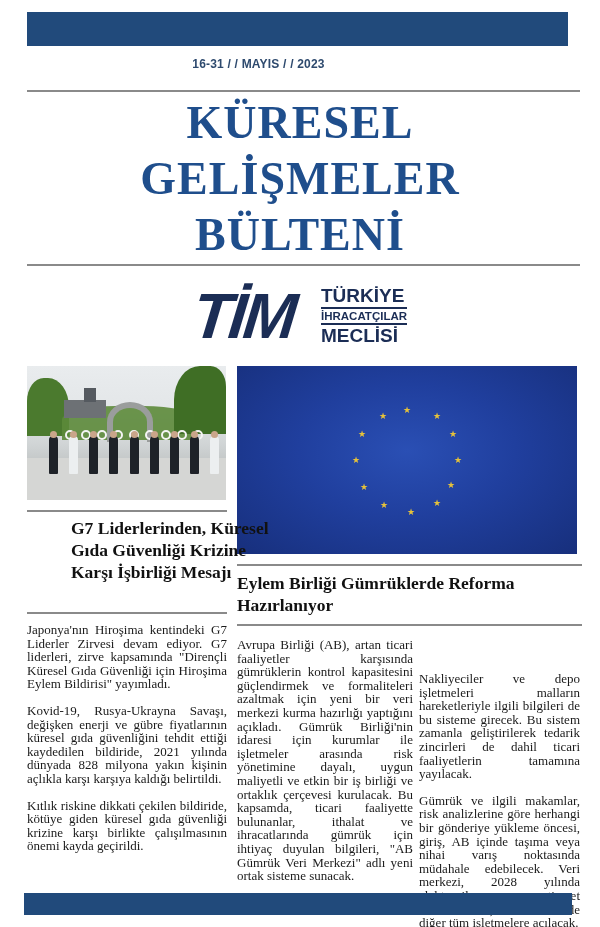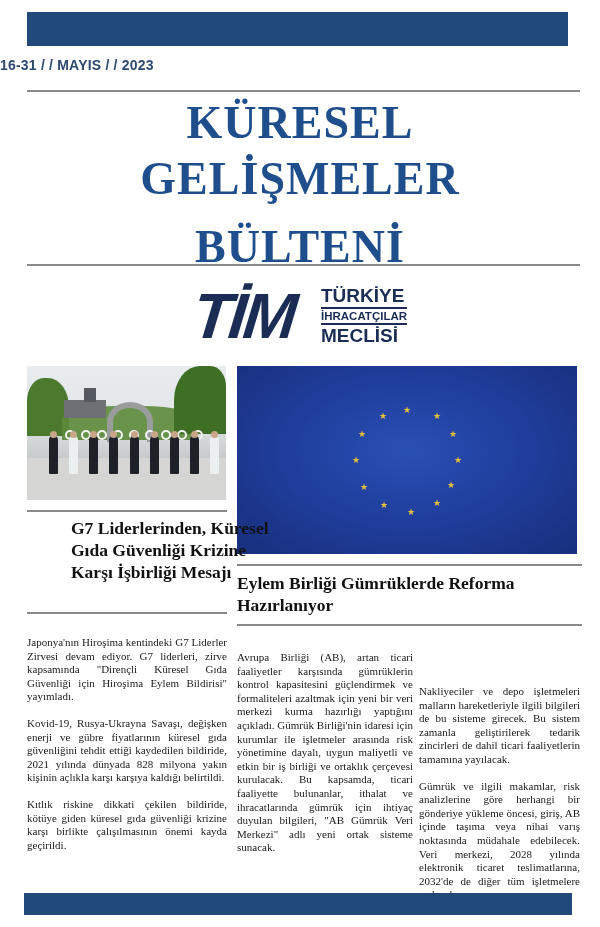--- a/index.html
+++ b/index.html
@@ -1,21 +1,21 @@
 <!DOCTYPE html>
 <html><head>
 <meta charset="utf-8">
 <style>
   * { margin:0; padding:0; box-sizing:border-box; }
   html, body { width:600px; height:927px; background:#ffffff; overflow:hidden; }
   body { position:relative; font-family:"Liberation Serif", serif; color:#111; }
 
   .top-bar { position:absolute; left:27px; top:12px; width:541px; height:34px; background:#214a7b; }
-  .date-line { position:absolute; left:0; top:57px; width:517px; text-align:left;
-    font-family:"Liberation Sans", sans-serif; font-weight:bold; font-size:14px; color:#2e4a6e; letter-spacing:0.2px; }
+  .date-line { position:absolute; left:0; top:57px; width:517px; text-align:center;
+    font-family:"Liberation Sans", sans-serif; font-weight:bold; font-size:12px; color:#2e4a6e; letter-spacing:0.2px; }
   .date-line span { white-space:pre; }
   .rule { position:absolute; height:2px; background:#8a8a8a; }
 
   .title { position:absolute; left:0; width:600px; text-align:center;
     font-family:"Liberation Serif", serif; font-weight:bold; color:#1f4e8c; font-size:46px; line-height:46px; letter-spacing:1px; }
 
   .logo { position:absolute; left:193px; top:284px; width:225px; height:64px; display:flex; align-items:center; }
   .logo-tim { font-family:"Liberation Sans", sans-serif; font-weight:900; font-style:italic; font-size:64px; line-height:64px;
     color:#1b2d55; letter-spacing:-3px; transform:skewX(-6deg); width:118px; }
   .logo-text { margin-left:10px; display:flex; flex-direction:column; color:#1b2d55; font-family:"Liberation Sans", sans-serif; font-weight:bold; }
@@ -39,42 +39,42 @@
   .photo-g7 .wreath { position:absolute; top:64px; width:10px; height:10px; border:2px solid #f4f4f4; border-radius:50%; }
 
   .photo-eu { position:absolute; left:237px; top:366px; width:340px; height:188px; overflow:hidden;
     background:radial-gradient(ellipse at 50% 45%, #2a4fb4 0%, #203f9e 45%, #172f7c 100%); }
   .photo-eu .star { position:absolute; width:8px; height:8px; color:#e6c23a; font-size:9px; line-height:8px; text-align:center; }
 
   .headline { position:absolute; font-family:"Liberation Serif", serif; font-weight:bold; color:#111; }
   .h-g7 { left:27px; top:517px; width:200px; font-size:17.5px; line-height:22px;margin-left:44px; }
   .h-eu { left:237px; top:572px; width:345px; font-size:17.5px; line-height:22px; }
 
-  .body-col { position:absolute; font-family:"Liberation Serif", serif; font-size:11px; line-height:13.6px; color:#1a1a1a; text-align:justify;margin-top:13px; }
+  .body-col { position:absolute; font-family:"Liberation Serif", serif; font-size:13px; line-height:13.6px; color:#1a1a1a; text-align:justify; }
   .body-col p { margin-bottom:13px; }
   .col1 { left:27px; top:623px; width:200px; }
   .col2 { left:237px; top:638px; width:176px; }
   .col3 { left:419px; top:672px; width:161px; }
 
   .bottom-bar { position:absolute; left:24px; top:893px; width:548px; height:22px; background:#214a7b; }
 </style>
 </head>
 <body>
 
 <div class="top-bar"></div>
 
 <div class="date-line">
   <span>16-31</span><span> / / MAYIS / / </span><span>2023</span>
 </div>
 
 <div class="rule" style="left:27px; top:90px; width:553px;"></div>
 
 <div class="title" style="top:100px;">KÜRESEL</div>
 <div class="title" style="top:156px;">GELİŞMELER</div>
-<div class="title" style="top:224px;text-align:center;">BÜLTENİ</div>
+<div class="title" style="top:212px;text-align:center;">BÜLTENİ</div>
 
 <div class="rule" style="left:27px; top:264px; width:553px;"></div>
 
 <div class="logo">
   <div class="logo-tim">TİM</div>
   <div class="logo-text">
     <span class="l1">TÜRKİYE</span>
     <span class="l2">İHRACATÇILAR</span>
     <span class="l3">MECLİSİ</span>
   </div>

